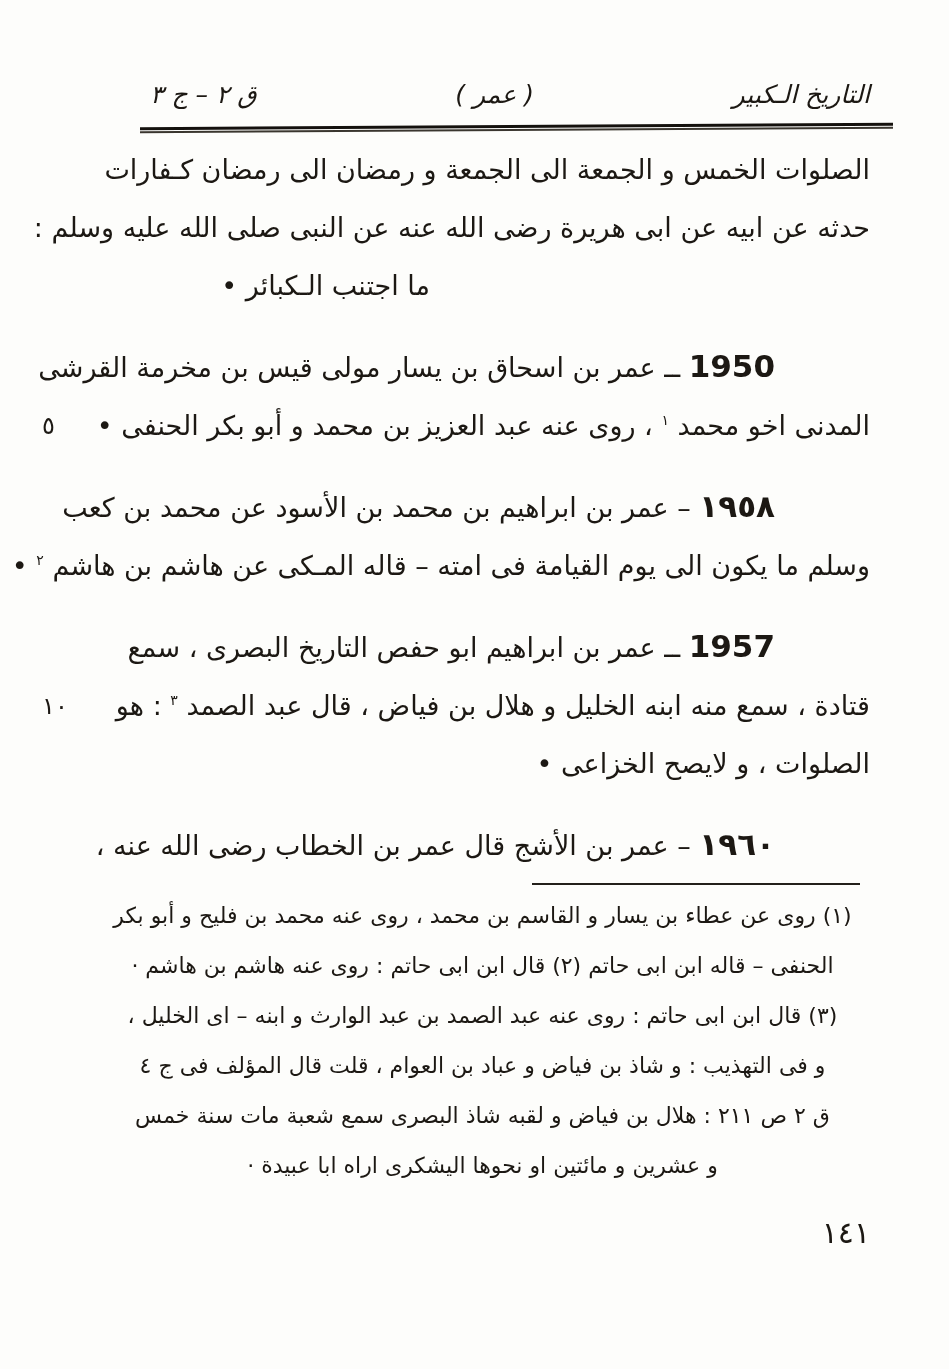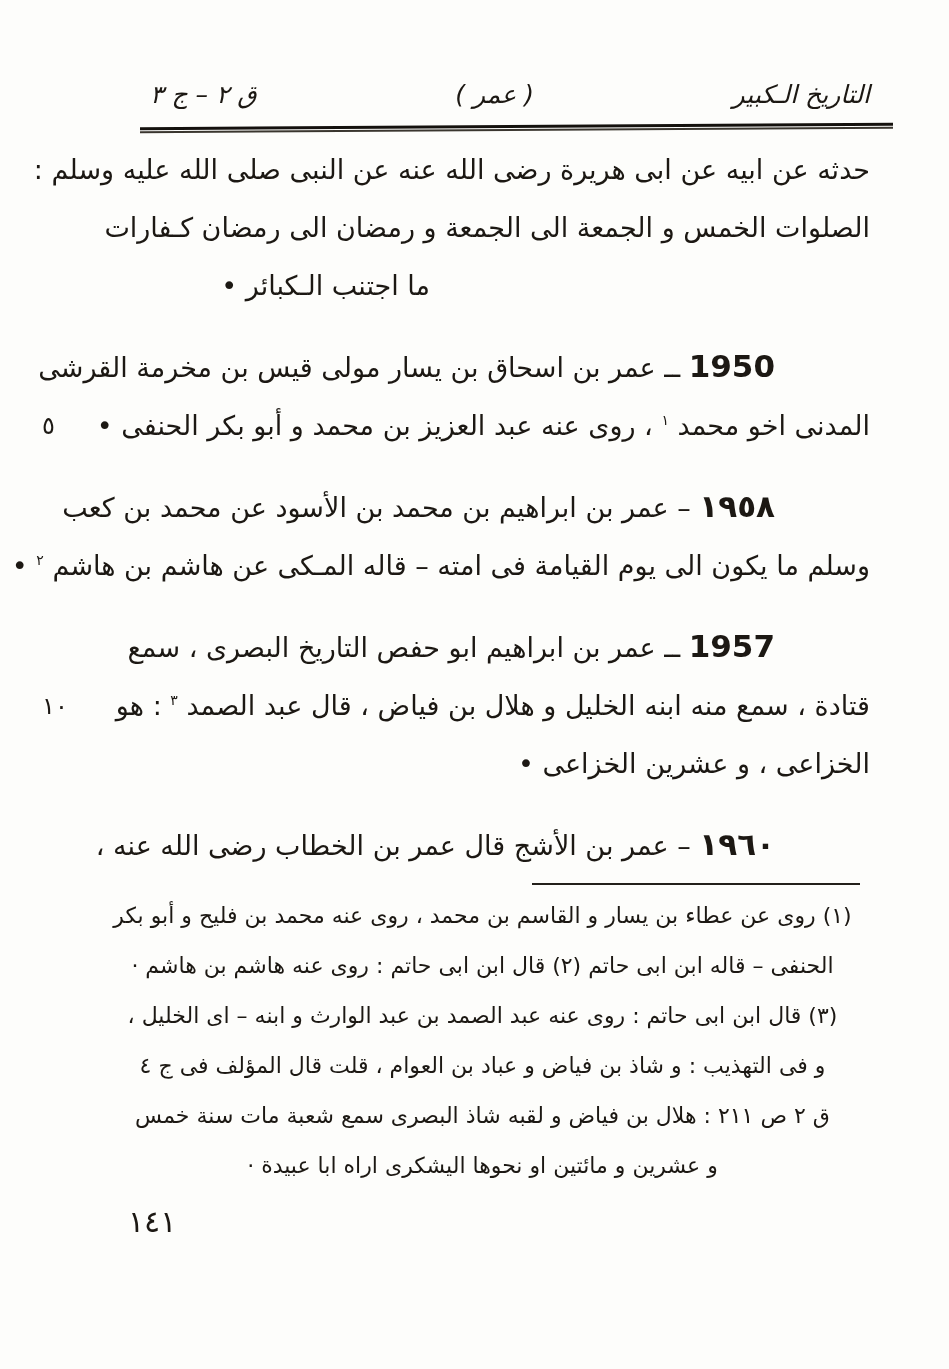--- a/index.html
+++ b/index.html
@@ -56,50 +56,50 @@
   }
   .footnotes {
     margin-top:6px;
     margin-right:79px; margin-left:95px;
     font-size:22px; line-height:50px;
     text-align:center;
   }
   .fline { white-space:nowrap; }
   
   .pagenum {
-    margin-top:13px;
+    margin-top:24px;
     margin-right:79px; margin-left:128px;
-    text-align:left;
+    text-align:right;
     font-size:30px; letter-spacing:2px;
   }
 </style>
 </head>
 <body>
 
 <div class="page">
 
   <div class="header">
     <span class="h-item">التاريخ الـكبير</span>
     <span class="h-item">( عمر )</span>
     <span class="h-item">ق ٢ – ج ٣</span>
   </div>
 
   <div class="rule-double"></div>
 
   <div class="body-text" id="body-lines">
+      <div class="bline"><span>الصلوات الخمس و الجمعة الى الجمعة و رمضان الى رمضان  كـفارات</span></div>
       <div class="bline"><span>حدثه عن ابيه عن ابى هريرة رضى الله عنه عن النبى صلى الله عليه وسلم :</span></div>
-      <div class="bline"><span>الصلوات الخمس و الجمعة الى الجمعة و رمضان الى رمضان  كـفارات</span></div>
       <div class="bline closing"><span>ما اجتنب الـكبائر •</span></div>
       <div class="bline indent"><span class="enum">1950</span><span> ــ عمر بن اسحاق بن يسار مولى قيس بن مخرمة القرشى</span></div>
       <div class="bline"><span class="mnum">٥</span><span>المدنى اخو محمد </span><sup class="fnref">١</sup><span> ، روى عنه عبد العزيز بن محمد و أبو بكر الحنفى •</span></div>
       <div class="bline indent"><span class="enum">١٩٥٨</span><span> – عمر بن ابراهيم بن محمد بن الأسود عن محمد بن كعب</span></div>
       <div class="bline"><span>وسلم ما يكون الى يوم القيامة فى امته – قاله المـكى عن هاشم بن هاشم </span><sup class="fnref">٢</sup><span> •</span></div>
       <div class="bline indent"><span class="enum">1957</span><span> ــ عمر بن ابراهيم ابو حفص التاريخ البصرى ، سمع</span></div>
       <div class="bline"><span class="mnum">١٠</span><span>قتادة ، سمع منه ابنه الخليل و هلال بن فياض ، قال عبد الصمد </span><sup class="fnref">٣</sup><span> : هو</span></div>
-      <div class="bline"><span>الخزاعى ، و عشرين الخزاعى •</span></div>
+      <div class="bline"><span>الصلوات ، و لايصح الخزاعى •</span></div>
       <div class="bline indent"><span class="enum">١٩٦٠</span><span> – عمر بن الأشج قال عمر بن الخطاب رضى الله عنه ،</span></div>
     </div>
 
   <div class="fn-rule"></div>
 
   <div class="footnotes" id="footnote-lines">
       <div class="fline">(١) روى عن عطاء بن يسار و القاسم بن محمد ، روى عنه محمد بن فليح و أبو بكر</div>
       <div class="fline">الحنفى – قاله ابن ابى حاتم (٢) قال ابن ابى حاتم : روى عنه هاشم بن هاشم ·</div>
       <div class="fline">(٣) قال ابن ابى حاتم : روى عنه عبد الصمد بن عبد الوارث و ابنه – اى الخليل ،</div>
       <div class="fline">و فى التهذيب : و شاذ بن فياض و عباد بن العوام ، قلت قال المؤلف فى ج ٤</div>

